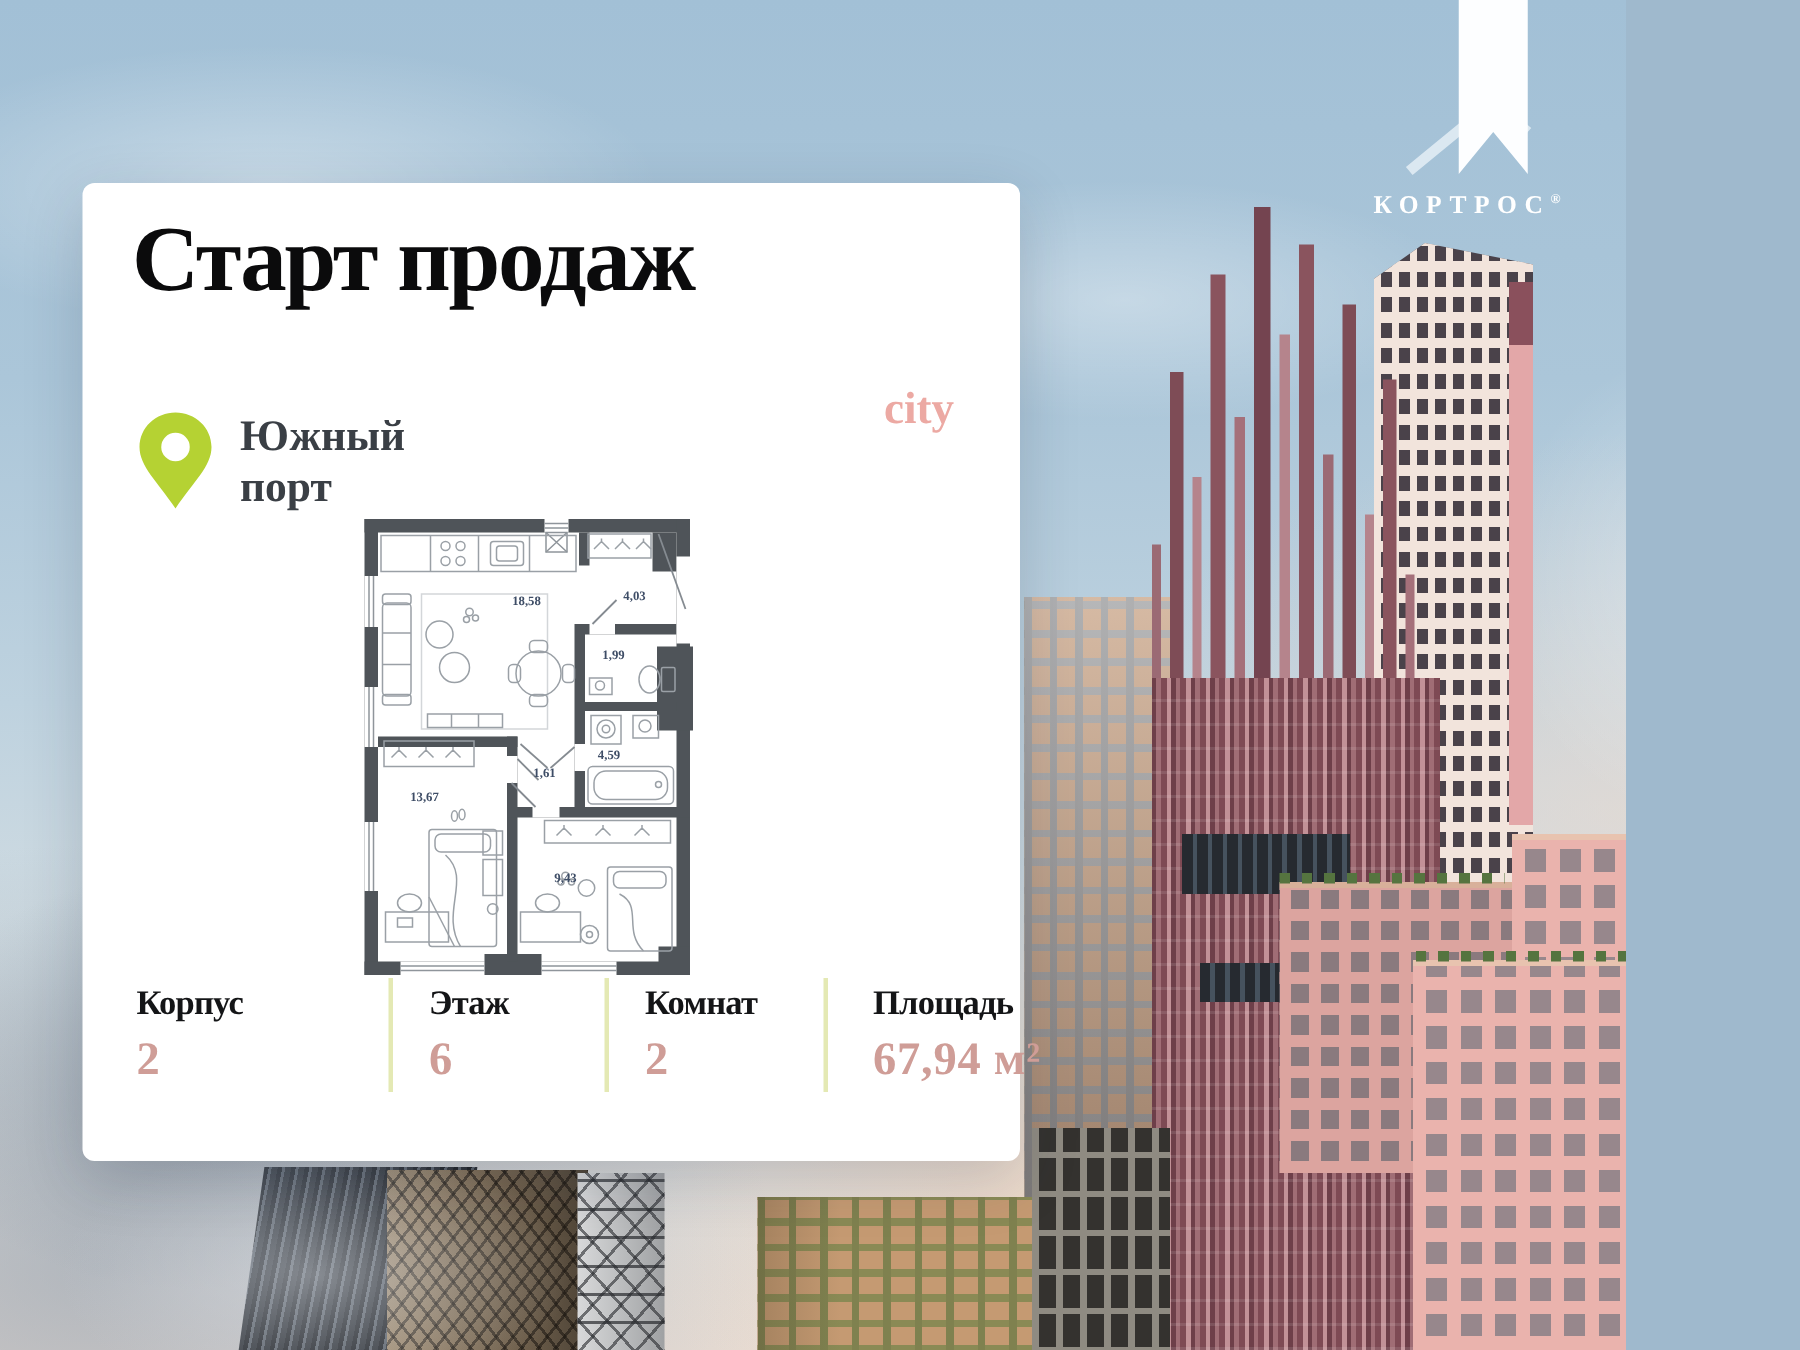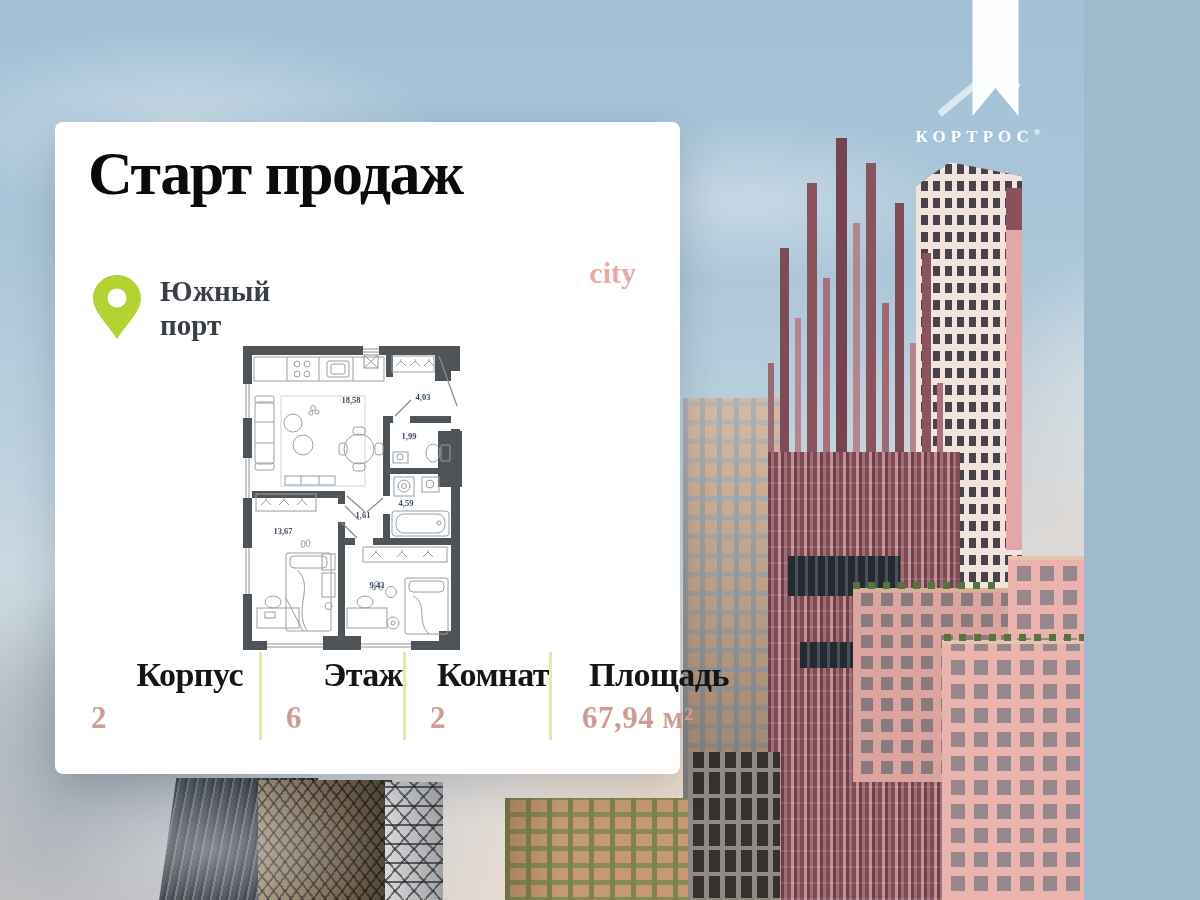--- a/index.html
+++ b/index.html
@@ -112,21 +112,21 @@
   .brand-name{display:block;font-size:68px;font-weight:800;letter-spacing:-2px;color:#f0b1ab;}
   .brand-sub{display:block;font-size:30px;font-weight:700;color:#eca9a3;margin-top:2px;margin-right:4px;}
   .plan{position:absolute;left:188px;top:224px;width:230px;height:306px;overflow:visible;}
   .stats{position:absolute;left:36px;top:530px;display:flex;}
   .stat{padding:4px 0 4px 0;}
   .stat + .stat{border-left:3px solid #e4e9b4;padding-left:24px;}
   .stat:nth-child(1){width:152px;}
   .stat:nth-child(2){width:144px;margin-left:16px;}
   .stat:nth-child(3){width:146px;}
   .stat:nth-child(4){width:180px;padding-left:30px;}
-  .stat-label{font-size:34px;font-weight:700;color:#141517;letter-spacing:-0.5px;text-align:right;}
+  .stat-label{font-size:23px;font-weight:700;color:#141517;letter-spacing:-0.5px;}
   .stat-value{font-size:31px;font-weight:800;color:#cf9d97;margin-top:6px;letter-spacing:0.5px;}
 </style>
 </head>
 <body>
 
 <div class="stage">
 
   <div class="abs sky"></div>
   <div class="abs cloud cl1"></div>
   <div class="abs cloud cl2"></div>

